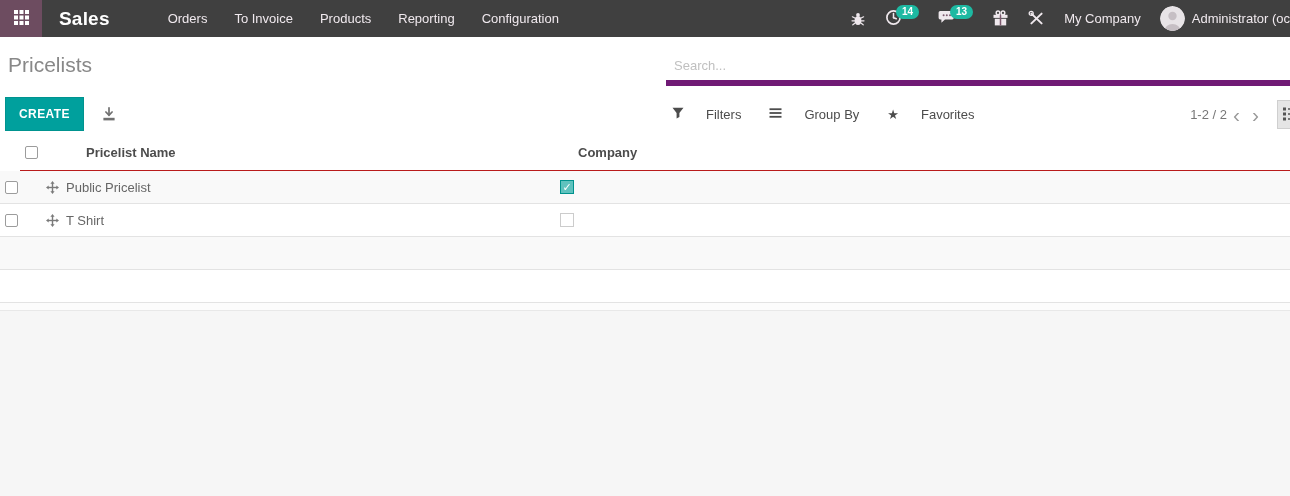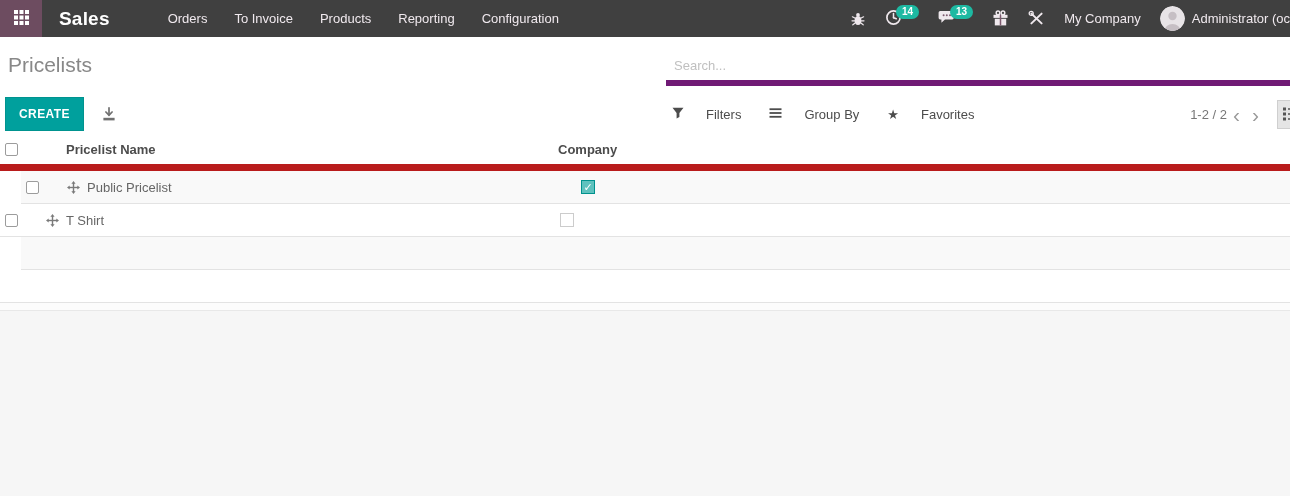--- a/index.html
+++ b/index.html
@@ -35,24 +35,24 @@
   .sc-item { display:flex; align-items:center; gap:22px; cursor:pointer; }
   .star-glyph { color:#4c4c4c; font-size:13px; }
   .pager-area { position:absolute; right:0; display:flex; align-items:center; }
   .pager-text { color:#777; }
   .chev { color:#9a9a9a; font-size:21px; line-height:1; cursor:pointer; padding:0 6px; }
   .view-switch { width:32px; height:29px; margin-left:12px; margin-right:-19px; background:#e5e5e5;
                  border:1px solid #cfcfcf; display:flex; align-items:center; padding-left:5px; cursor:pointer; }
 
   
   .lv-header, .lv-row { display:grid; grid-template-columns:40px 518px 376px 1fr; align-items:center; }
-  .lv-header { height:36px; border-bottom:7px solid #b91c1c; font-weight:bold; color:#4c4c4c; }
+  .lv-header { height:36px; border-bottom:1px solid #b91c1c; font-weight:bold; color:#4c4c4c;margin-left:20px; }
   .lv-header .col-name { padding-left:26px; }
   .lv-row { height:33px; border-bottom:1px solid #e3e3e3; color:#666; cursor:pointer; }
-  .lv-row.odd { background:#f9f9f9;margin-left:21px; }
+  .lv-row.odd { background:#f9f9f9; }
   .cb { width:13px; height:13px; border:1px solid #9c9c9c; border-radius:2px; background:#fff; margin-left:5px; cursor:pointer; }
   .cell-name { display:flex; align-items:center; gap:7px; padding-left:6px; }
   .move-handle { display:flex; align-items:center; cursor:move; }
   .cell-sel { padding-left:2px; }
   .sel-box { width:14px; height:14px; border:1px solid #cccccc; background:#fff; display:flex;
              align-items:center; justify-content:center; font-size:11px; color:#fff; line-height:1; }
   .sel-box.checked { background:#5fc2be; border-color:#00928d; }
 
   
   .below-strip { height:8px; background:#fcfcfc; border-bottom:1px solid #e8e8e8; }

